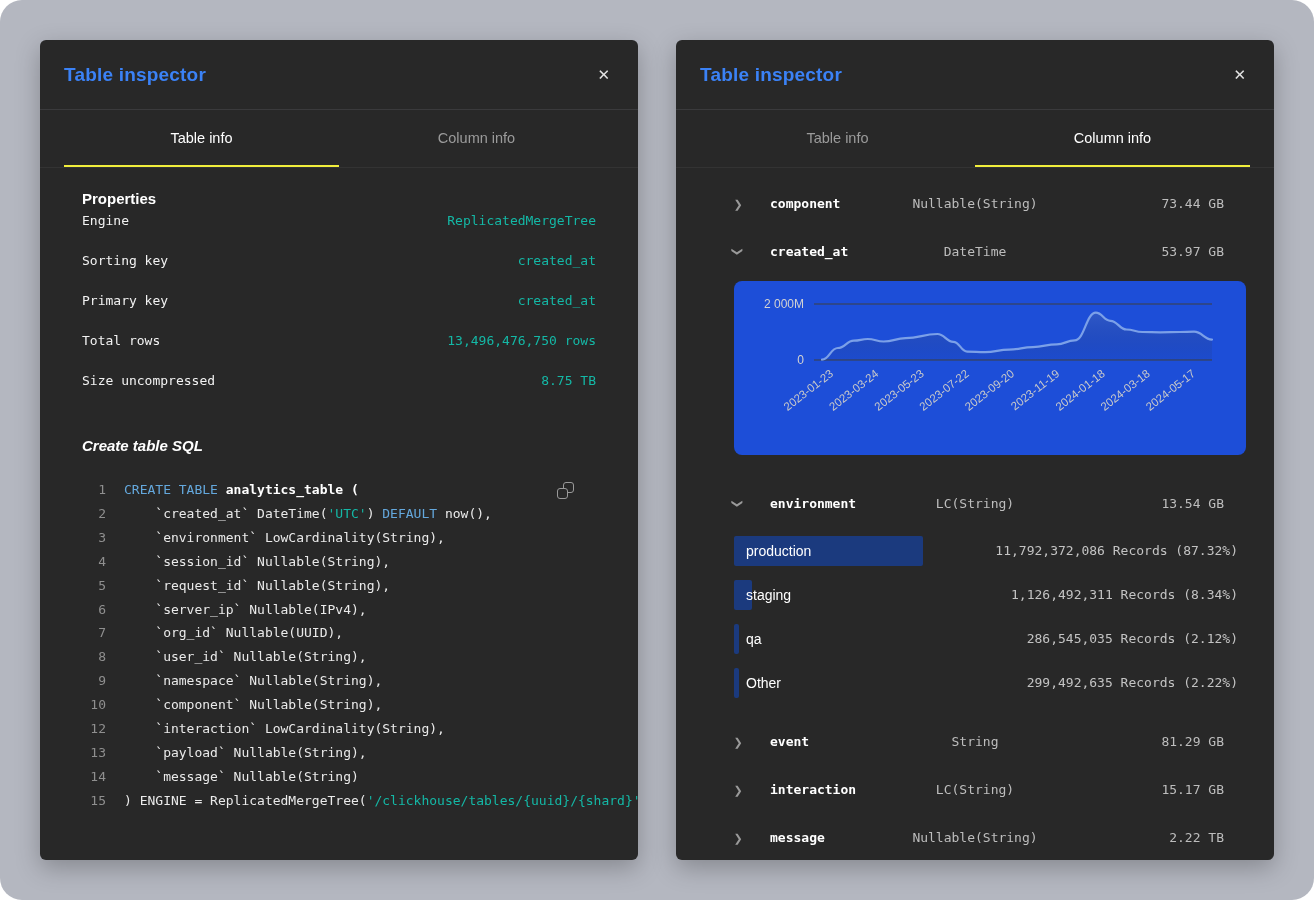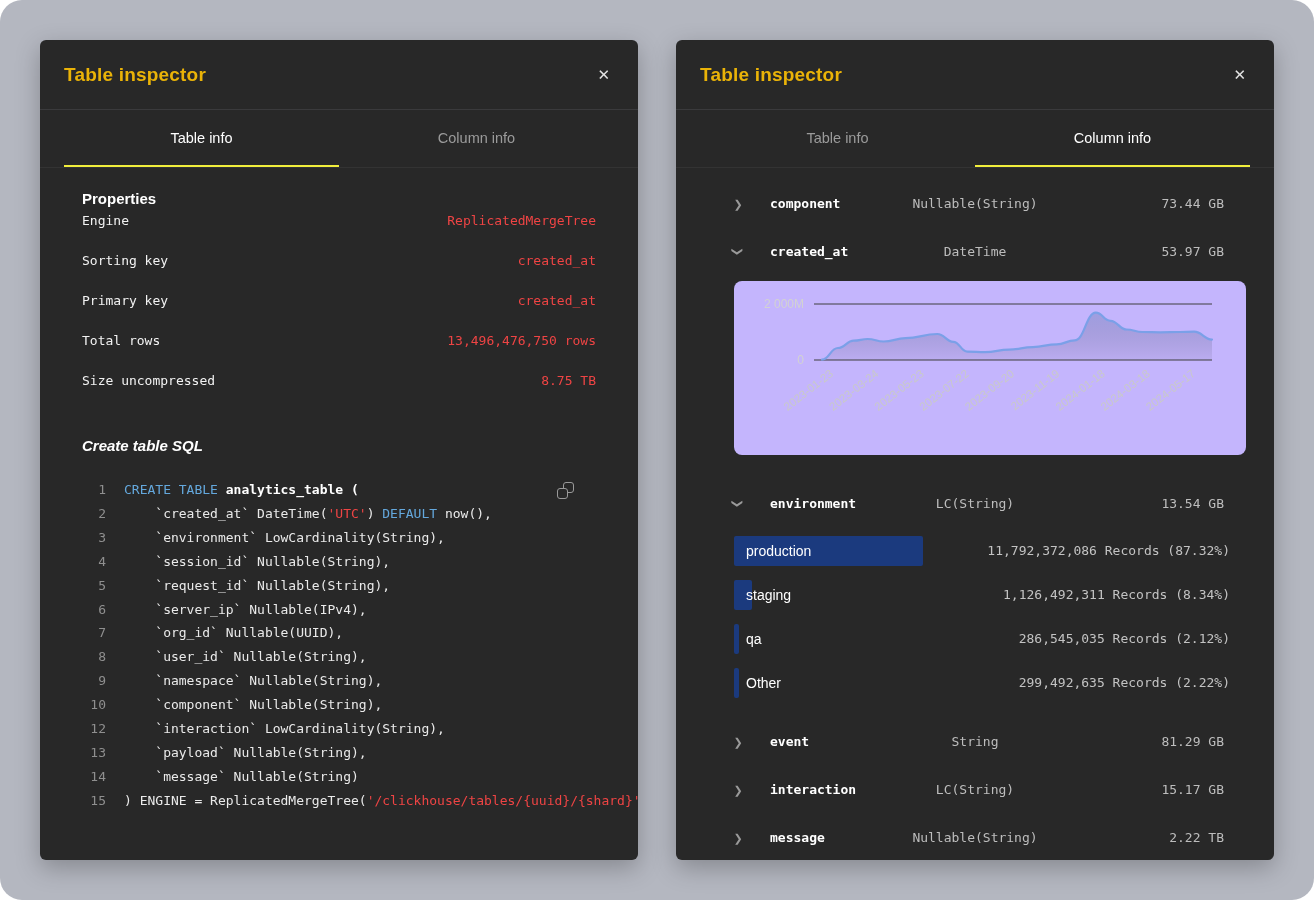--- a/index.html
+++ b/index.html
@@ -6,75 +6,75 @@
   html,body { width:1314px; height:900px; background:#ffffff; font-family:"Liberation Sans", sans-serif; }
   .backdrop { position:relative; width:1314px; height:900px; background:#b4b7c0; border-radius:22px; overflow:hidden; }
 
   .panel { position:absolute; top:40px; width:598px; height:820px; background:#282828;
            border-radius:6px; overflow:hidden; box-shadow:0 8px 24px rgba(0,0,0,.25); }
   .panel.left { left:40px; }
   .panel.right { left:676px; }
 
   .panel-header { height:70px; display:flex; align-items:center; justify-content:space-between;
                   padding:0 24px; border-bottom:1px solid #3a3a3c; }
-  .panel-title { color:#eab308; font-size:19px; font-weight:bold; letter-spacing:.2px; }
+  .panel-title { color:#3b82f6; font-size:19px; font-weight:bold; letter-spacing:.2px; }
   .close-btn { color:#e3e3e3; font-size:15px; cursor:pointer; line-height:1; padding:4px; }
 
   .tab-bar { height:58px; display:flex; padding:0 24px; border-bottom:1px solid #333333; }
   .tab { flex:1; display:flex; align-items:center; justify-content:center; font-size:14.5px;
          color:#9b9b9b; cursor:pointer; border-bottom:2px solid transparent; }
   .tab.active { color:#ffffff; border-bottom-color:#f1ee3c; }
 
   .content { padding:0 42px; }
 
   .section-heading { color:#ffffff; font-size:15px; font-weight:bold; }
   .heading-properties { margin-top:22px; }
   .heading-sql { margin-top:10px; padding-top:14px;font-style:italic; }
 
   .props { margin-top:6px; }
   .prop-row { height:40px; display:flex; align-items:flex-start; justify-content:space-between;
               font-family:"DejaVu Sans Mono", monospace; font-size:13px; }
   .prop-label { color:#f2f2f2; }
-  .prop-value { color:#ef4444; }
+  .prop-value { color:#14b8a6; }
 
   .code-block { position:relative; margin-top:24px; font-family:"DejaVu Sans Mono", monospace;
                 font-size:13px; }
   .sql-line { display:flex; line-height:23.9px; white-space:pre; }
   .ln { width:24px; text-align:right; color:#8f8f8f; margin-right:18px; flex:none; }
   .seg-pl { color:#eaeaea; }
   .seg-b  { color:#ffffff; font-weight:bold; }
   .seg-kw { color:#64a8dd; }
-  .seg-st { color:#ef4444; }
+  .seg-st { color:#14b8a6; }
 
   .copy-btn { position:absolute; top:4px; right:22px; width:17px; height:17px; cursor:pointer; }
   .copy-btn .sq { position:absolute; width:11px; height:11px; border:1.5px solid #9a9a9a; border-radius:3px; }
   .copy-btn .sq.back { top:0; right:0; }
   .copy-btn .sq.front { bottom:0; left:0; background:#282828; }
 
   
   .rows { margin-top:11px; }
   .col-row { height:48px; display:grid; grid-template-columns:40px 1fr auto 1fr 96px;
              align-items:center; cursor:pointer; }
   .chev { color:#9a9a9a; font-size:11px; text-align:center; transform:translateY(-1px); }
   .chev.open { transform:rotate(90deg) translateX(-1px); display:inline-block; }
   .chev-cell { text-align:center; }
   .col-name { font-family:"DejaVu Sans Mono", monospace; font-size:13px; font-weight:bold;
               color:#ffffff; padding-left:12px; }
   .col-type { font-family:"DejaVu Sans Mono", monospace; font-size:13px; color:#bdbdbd;
               transform:translateX(28px); }
   .col-size { font-family:"DejaVu Sans Mono", monospace; font-size:13px; color:#bdbdbd;
               text-align:right; padding-right:8px; }
 
-  .chart-box { margin:6px 0 24px 16px; width:512px; height:174px; background:#c4b5fd; border-radius:8px;text-align:right; }
+  .chart-box { margin:6px 0 24px 16px; width:512px; height:174px; background:#1d4ed8; border-radius:8px;text-align:right; }
 
   .bars { position:relative; margin:2px 0 12px 16px; width:512px; }
   .bar-row { position:relative; height:44px; }
   .bar-fill { position:absolute; left:0; top:7px; height:30px; background:#1b3a7e; border-radius:2px; }
   .bar-label { position:relative; z-index:1; padding-left:12px; line-height:44px; color:#ffffff; font-size:14px; }
-  .bar-stats { position:absolute; right:16px; top:0; line-height:44px; color:#c3c3c3;
+  .bar-stats { position:absolute; right:8px; top:0; line-height:44px; color:#c3c3c3;
                font-family:"DejaVu Sans Mono", monospace; font-size:13px; }
 </style>
 </head>
 <body>
 
 <div class="backdrop">
 
   <div class="panel left">
     <div class="panel-header">
       <div class="panel-title">Table inspector</div>

